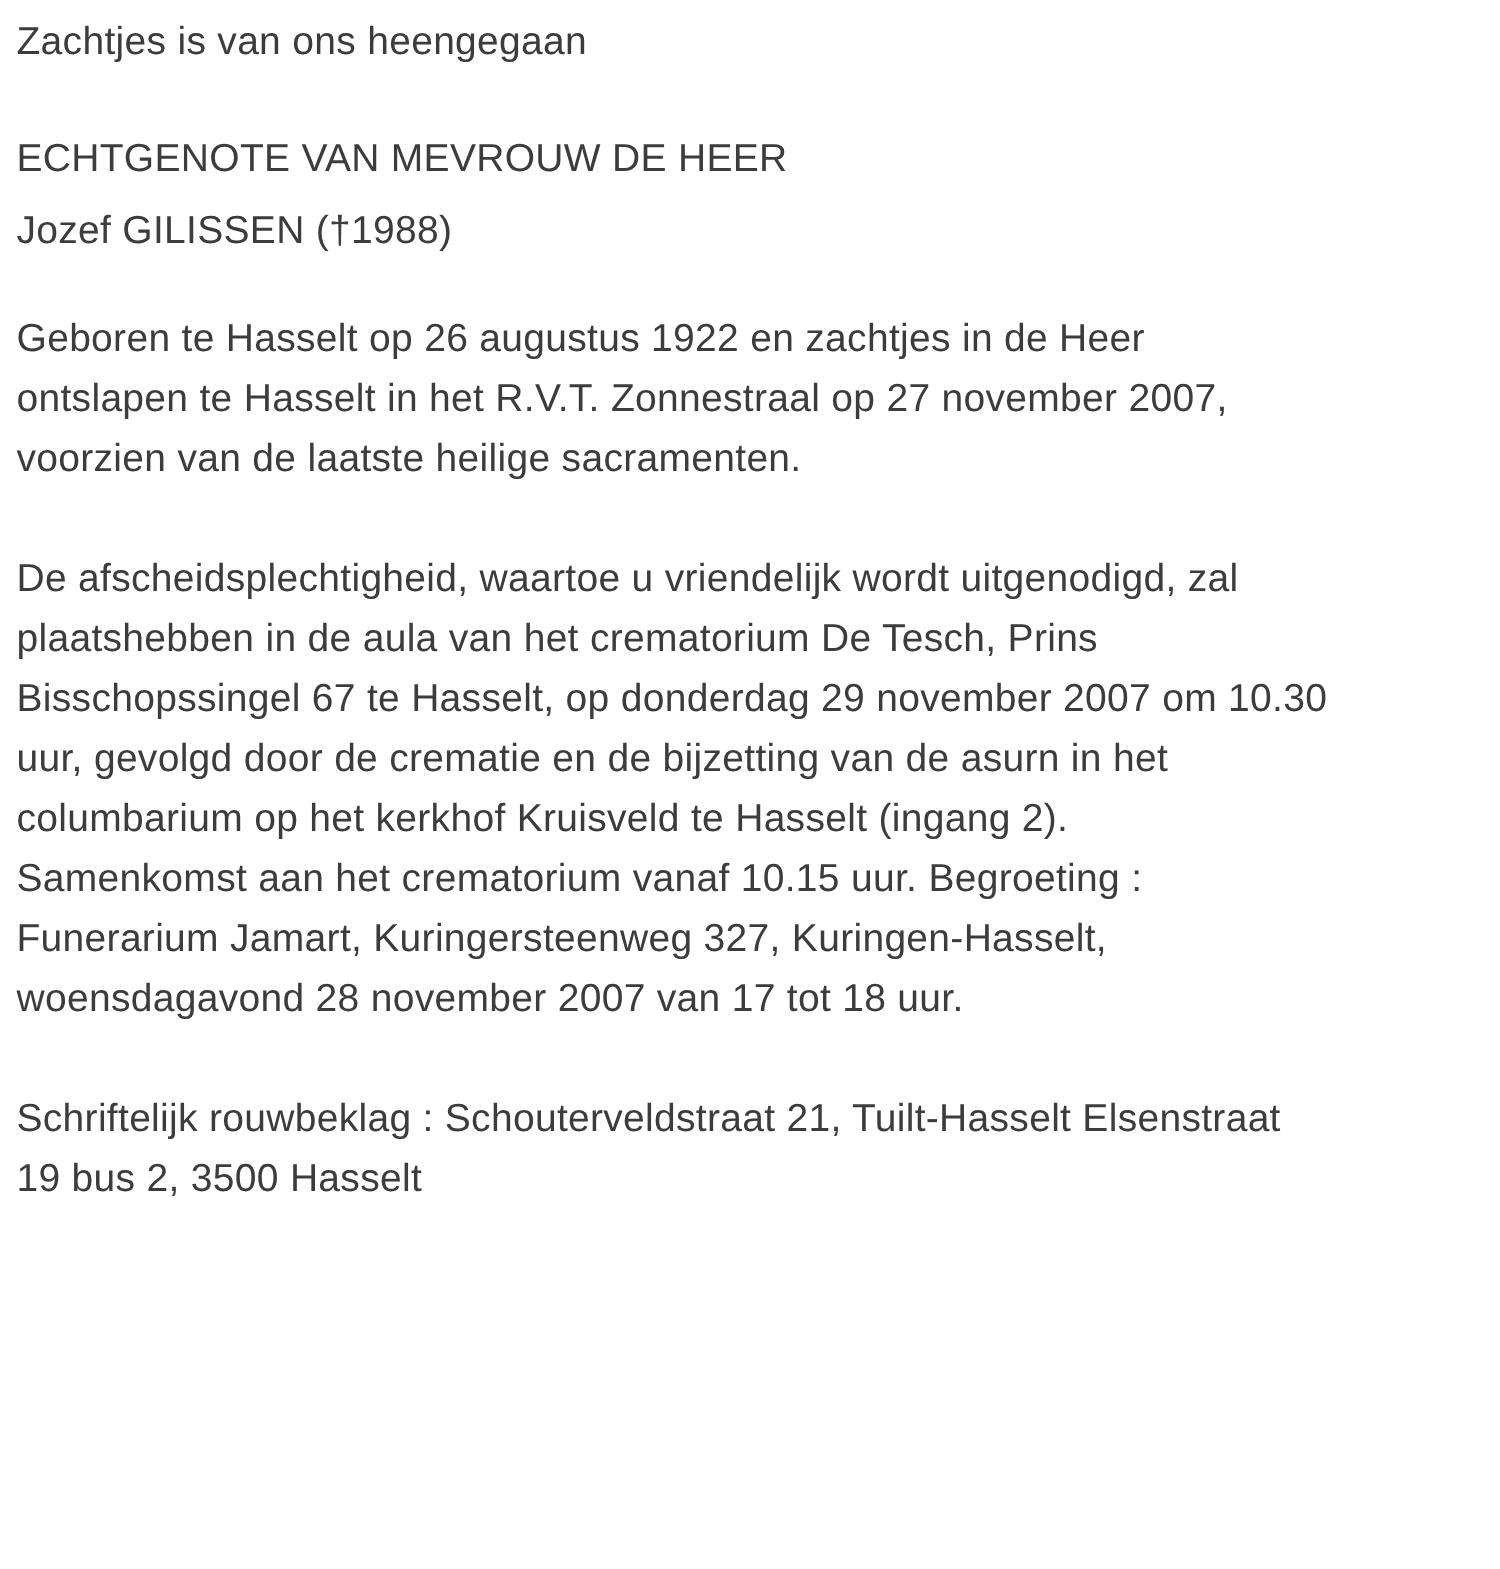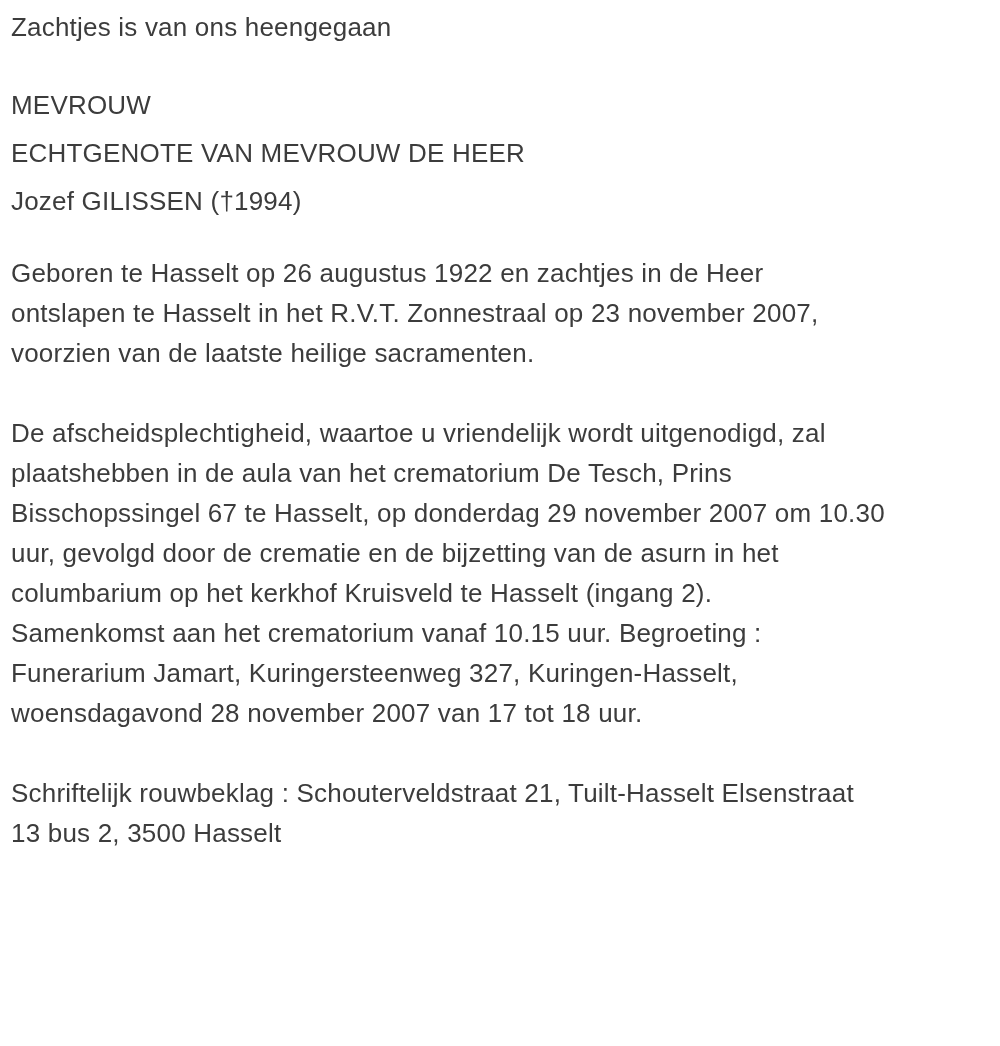--- a/index.html
+++ b/index.html
@@ -42,35 +42,34 @@
   }
 </style>
 </head>
 <body>
 
 <div class="doc">
 
   <p class="opening">Zachtjes is van ons heengegaan</p>
 
   <div class="header-block">
-    <p>MEVROUW</p>
     <p>ECHTGENOTE VAN MEVROUW DE HEER</p>
-    <p>Jozef GILISSEN (†1994)</p>
+    <p>Jozef GILISSEN (†1988)</p>
   </div>
 
   <p class="para">Geboren te Hasselt op 26 augustus 1922 en zachtjes in de Heer
-ontslapen te Hasselt in het R.V.T. Zonnestraal op 23 november 2007,
+ontslapen te Hasselt in het R.V.T. Zonnestraal op 27 november 2007,
 voorzien van de laatste heilige sacramenten.</p>
 
   <p class="para">De afscheidsplechtigheid, waartoe u vriendelijk wordt uitgenodigd, zal
 plaatshebben in de aula van het crematorium De Tesch, Prins
 Bisschopssingel 67 te Hasselt, op donderdag 29 november 2007 om 10.30
 uur, gevolgd door de crematie en de bijzetting van de asurn in het
 columbarium op het kerkhof Kruisveld te Hasselt (ingang 2).
 Samenkomst aan het crematorium vanaf 10.15 uur. Begroeting :
 Funerarium Jamart, Kuringersteenweg 327, Kuringen-Hasselt,
 woensdagavond 28 november 2007 van 17 tot 18 uur.</p>
 
   <p class="para">Schriftelijk rouwbeklag : Schouterveldstraat 21, Tuilt-Hasselt Elsenstraat
-13 bus 2, 3500 Hasselt</p>
+19 bus 2, 3500 Hasselt</p>
 
 
 </div>
 
 </body></html>

